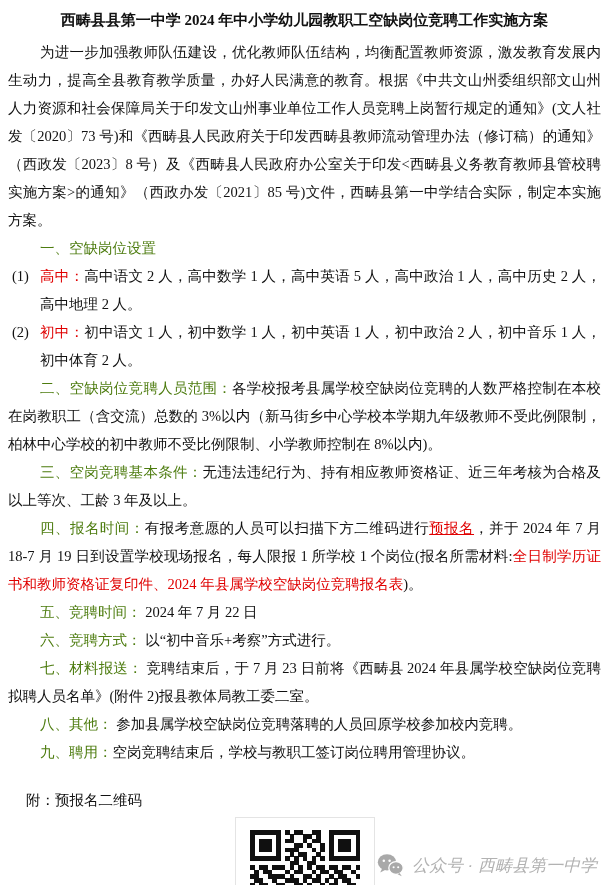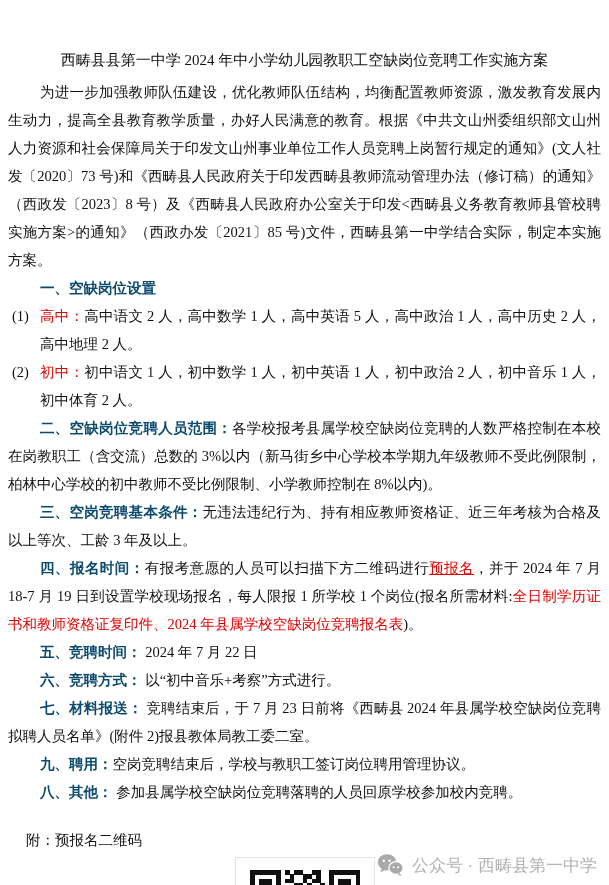--- a/index.html
+++ b/index.html
@@ -15,36 +15,35 @@
     width:609px;height:885px;
     background:#ffffff;
     overflow:hidden;
     font-family:"Liberation Serif","DejaVu Serif",serif;
     color:#111;
   }
   .doc-title{
     padding-top:10px;
     text-align:center;
     font-size:15px;
-    font-weight:normal;
+    font-weight:bold;
     line-height:21px;
-    margin-top:40px;
   }
   .doc-body{
     margin:7px 8px 0 8px;
     font-size:14.5px;
     line-height:28px;
     text-align:justify;
   }
   .doc-body p{margin:0;}
   .para.ind{text-indent:32px;}
   .li{position:relative;padding-left:32px;}
   .li-marker{position:absolute;left:4px;top:0;}
   .sg-n{color:#111;}
-  .sg-b{font-weight:bold;color:#0c4a6e;}
+  .sg-b{font-weight:normal;color:#4d7c0f;}
   .sg-rb{font-weight:normal;color:var(--red);}
   .sg-r{color:var(--red);}
   .sg-ru{color:var(--red);text-decoration:underline;margin-top:44px;}
   .attach-note{
     margin:24px 8px 0 26px;
     font-size:14.5px;
     line-height:21px;
   }
   .qr-row{
     margin-top:6px;
@@ -76,20 +75,21 @@
   }
   .footer{
     position:absolute;
     right:12px;bottom:8px;
     display:flex;
     align-items:center;
     gap:8px;
     color:var(--footer_gray);
     font-size:17px;
     font-family:"Liberation Sans","DejaVu Sans",sans-serif;
+    font-style:italic;
   }
   .footer svg{display:block;}
 </style>
 </head>
 <body>
 
 <div class="page">
 
   <div class="doc-title">西畴县县第一中学 2024 年中小学幼儿园教职工空缺岗位竞聘工作实施方案</div>
 
@@ -97,22 +97,22 @@
       <p class="para ind"><span class="sg-n">为进一步加强教师队伍建设，优化教师队伍结构，均衡配置教师资源，激发教育发展内生动力，提高全县教育教学质量，办好人民满意的教育。根据《中共文山州委组织部文山州人力资源和社会保障局关于印发文山州事业单位工作人员竞聘上岗暂行规定的通知》(文人社发〔2020〕73 号)和《西畴县人民政府关于印发西畴县教师流动管理办法（修订稿）的通知》（西政发〔2023〕8 号）及《西畴县人民政府办公室关于印发&lt;西畴县义务教育教师县管校聘实施方案&gt;的通知》（西政办发〔2021〕85 号)文件，西畴县第一中学结合实际，制定本实施方案。</span></p>
       <p class="para ind"><span class="sg-b">一、空缺岗位设置</span></p>
       <p class="li"><span class="li-marker">(1)</span><span class="sg-rb">高中：</span><span class="sg-n">高中语文 2 人，高中数学 1 人，高中英语 5 人，高中政治 1 人，高中历史 2 人，高中地理 2 人。</span></p>
       <p class="li"><span class="li-marker">(2)</span><span class="sg-rb">初中：</span><span class="sg-n">初中语文 1 人，初中数学 1 人，初中英语 1 人，初中政治 2 人，初中音乐 1 人，初中体育 2 人。</span></p>
       <p class="para ind"><span class="sg-b">二、空缺岗位竞聘人员范围：</span><span class="sg-n">各学校报考县属学校空缺岗位竞聘的人数严格控制在本校在岗教职工（含交流）总数的 3%以内（新马街乡中心学校本学期九年级教师不受此例限制，柏林中心学校的初中教师不受比例限制、小学教师控制在 8%以内)。</span></p>
       <p class="para ind"><span class="sg-b">三、空岗竞聘基本条件：</span><span class="sg-n">无违法违纪行为、持有相应教师资格证、近三年考核为合格及以上等次、工龄 3 年及以上。</span></p>
       <p class="para ind"><span class="sg-b">四、报名时间：</span><span class="sg-n">有报考意愿的人员可以扫描下方二维码进行</span><span class="sg-ru">预报名</span><span class="sg-n">，并于 2024 年 7 月 18-7 月 19 日到设置学校现场报名，每人限报 1 所学校 1 个岗位(报名所需材料:</span><span class="sg-r">全日制学历证书和教师资格证复印件、2024 年县属学校空缺岗位竞聘报名表</span><span class="sg-n">)。</span></p>
       <p class="para ind"><span class="sg-b">五、竞聘时间：</span><span class="sg-n"> 2024 年 7 月 22 日</span></p>
       <p class="para ind"><span class="sg-b">六、竞聘方式：</span><span class="sg-n"> 以“初中音乐+考察”方式进行。</span></p>
       <p class="para ind"><span class="sg-b">七、材料报送：</span><span class="sg-n"> 竞聘结束后，于 7 月 23 日前将《西畴县 2024 年县属学校空缺岗位竞聘拟聘人员名单》(附件 2)报县教体局教工委二室。</span></p>
+      <p class="para ind"><span class="sg-b">八、其他：</span><span class="sg-n"> 参加县属学校空缺岗位竞聘落聘的人员回原学校参加校内竞聘。</span></p>
       <p class="para ind"><span class="sg-b">九、聘用：</span><span class="sg-n">空岗竞聘结束后，学校与教职工签订岗位聘用管理协议。</span></p>
-      <p class="para ind"><span class="sg-b">八、其他：</span><span class="sg-n"> 参加县属学校空缺岗位竞聘落聘的人员回原学校参加校内竞聘。</span></p>
     </div>
 
   <div class="attach-note">附：预报名二维码</div>
 
   <div class="qr-row">
     <div class="qr-frame">
       <svg id="qr-svg" viewBox="0 0 25 25" width="110" height="110" shape-rendering="crispEdges">
           <g fill="#101010">
             <rect x="0" y="0" width="1.05" height="1.05"></rect>
             <rect x="1" y="0" width="1.05" height="1.05"></rect>

